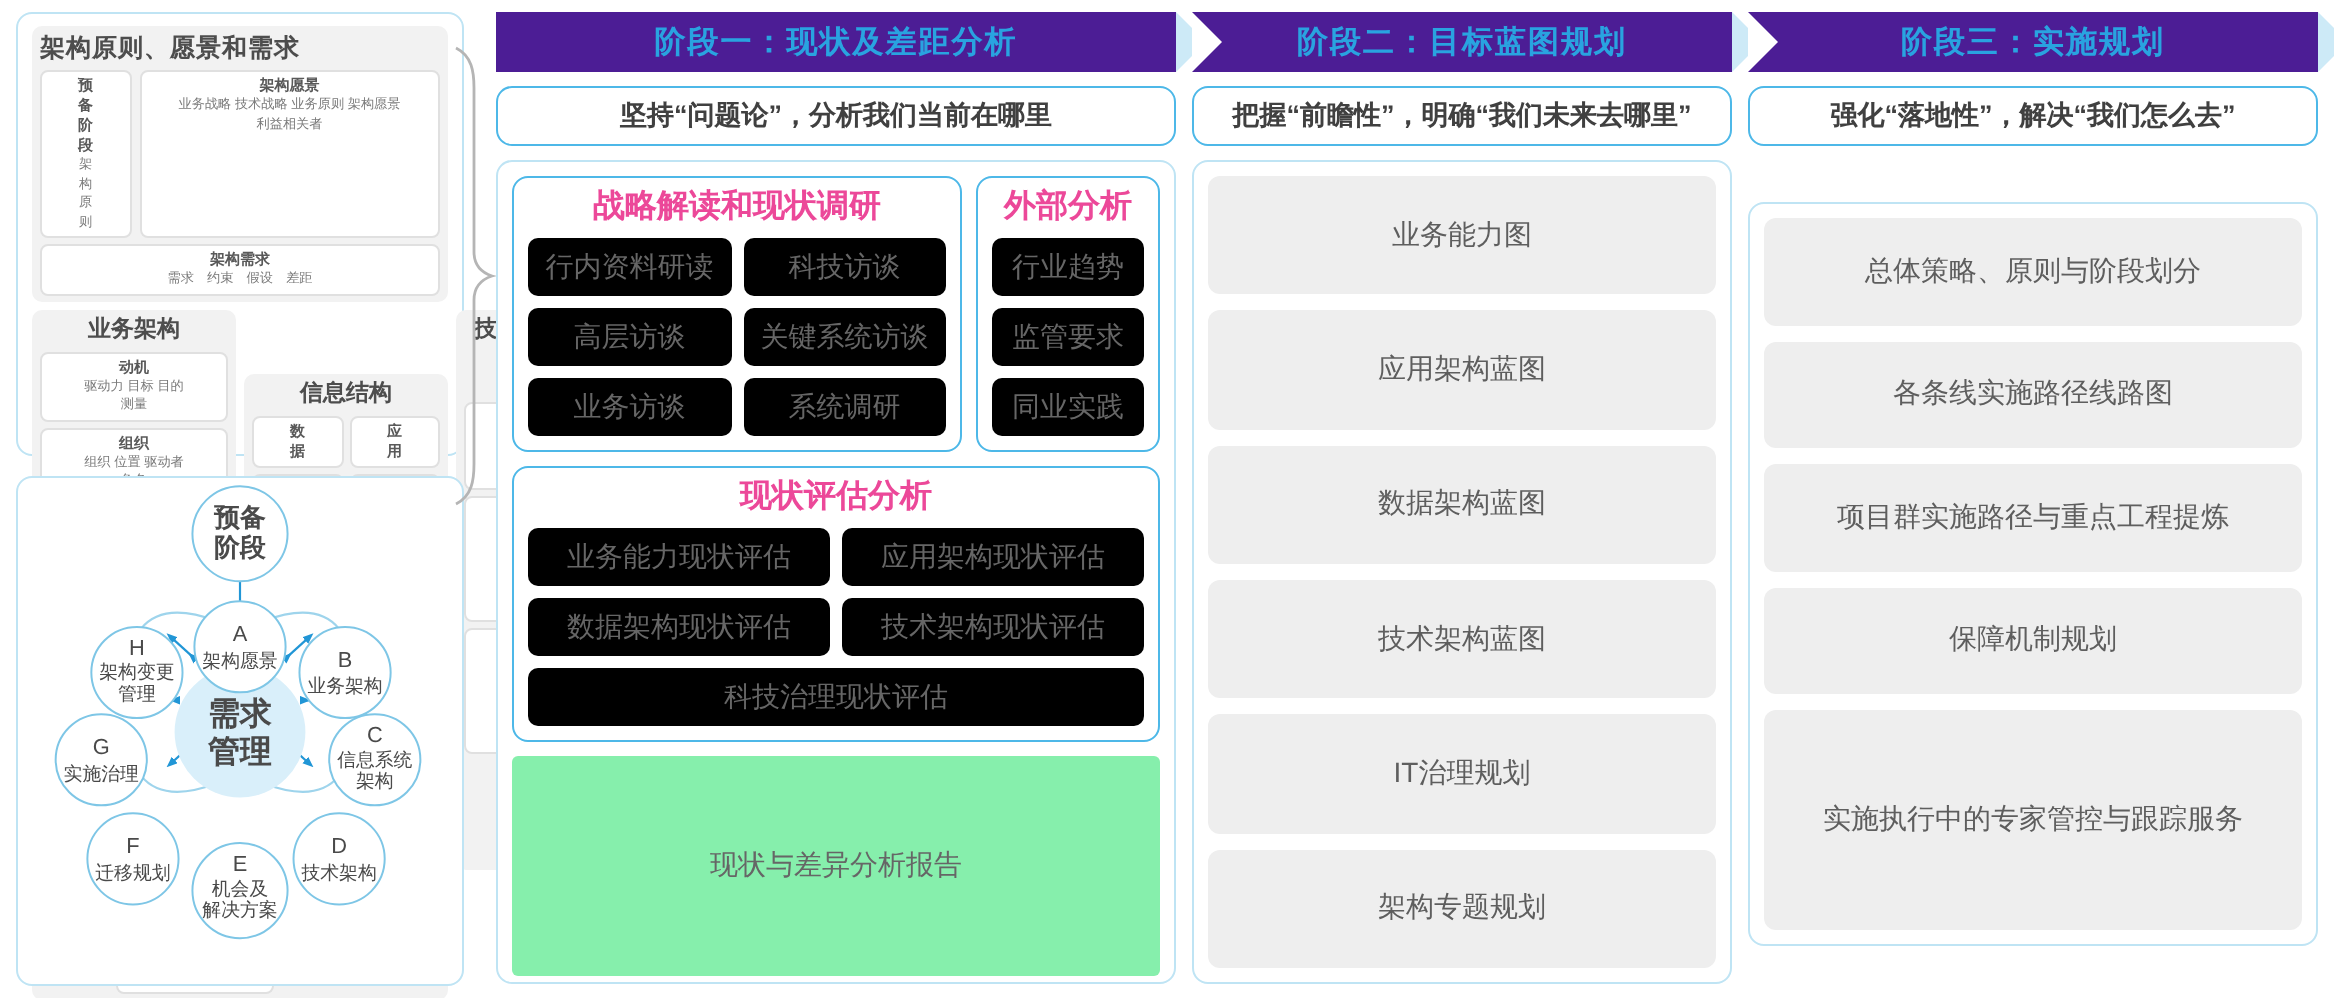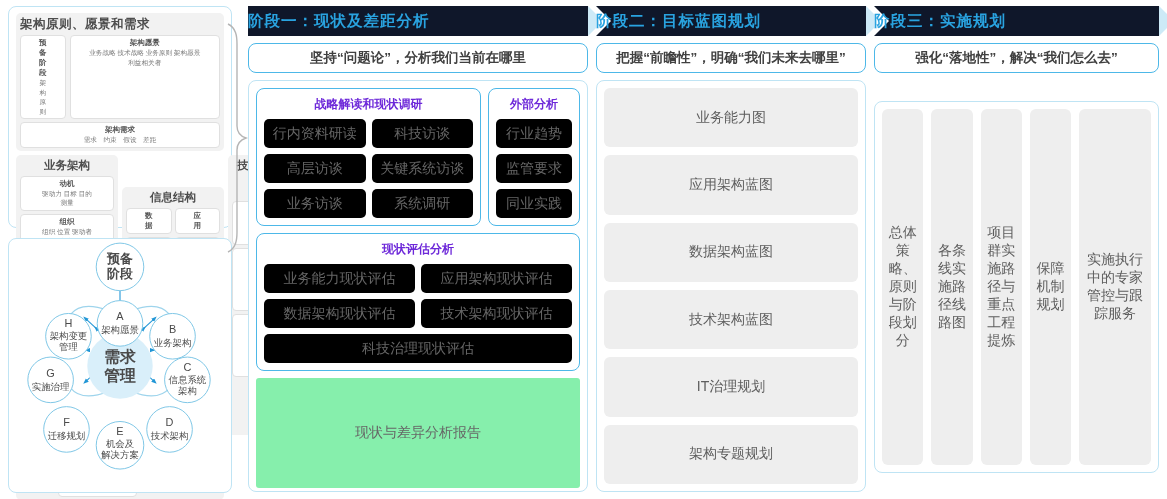--- a/index.html
+++ b/index.html
@@ -60,22 +60,22 @@
   
   .bracket{position:absolute;left:226px;top:22px;width:22px;height:232px;}
 
   
   .phase{position:absolute;top:6px;}
   .p1{left:248px;width:340px;}
   .p2{left:596px;width:270px;}
   .p3{left:874px;width:285px;}
 
   .chev{
-    position:relative;height:30px;background:#0f172a;
-    display:flex;align-items:center;justify-content:flex-start;font-family:Liberation Serif, serif;
+    position:relative;height:30px;background:#4c1d95;
+    display:flex;align-items:center;justify-content:center;font-family:Liberation Serif, serif;
   }
   .chev:after{
     content:"";position:absolute;right:-15px;top:0;
     width:0;height:0;border-top:15px solid transparent;
     border-bottom:15px solid transparent;border-left:15px solid #cdeaf7;
   }
   .chev.first:before{
     content:"";position:absolute;left:0;top:0;
     width:0;height:0;border-top:15px solid transparent;
     border-bottom:15px solid transparent;border-left:0;
@@ -96,28 +96,28 @@
     justify-content:center;box-sizing:border-box;
   }
   .slogan span{font-size:13.5px;font-weight:bold;color:#404040;white-space:nowrap;}
 
   .body-card{
     margin-top:7px;border:1px solid #bfe4f4;border-radius:8px;
     background:#fff;box-sizing:border-box;padding:7px;
   }
   .p1 .body-card{height:412px;}
   .p2 .body-card{height:412px;display:flex;flex-direction:column;gap:8px;}
-  .p3 .body-card{height:372px;display:flex;flex-direction:row;gap:8px;margin-top:28px;}
+  .p3 .body-card{height:372px;display:flex;flex-direction:column;gap:8px;margin-top:28px;}
 
   .sub-card{
     border:1px solid #4db8e8;border-radius:8px;background:#fff;
     box-sizing:border-box;padding:6px 7px 7px;
   }
   .sub-title{
-    text-align:center;font-weight:bold;font-size:12px;color:#6d28d9;
+    text-align:center;font-weight:bold;font-size:16px;color:#ec4899;
     margin-bottom:6px;line-height:18px;
   }
   .chip{
     background:#000000;border-radius:5px;color:#666;
     font-size:14px;display:flex;align-items:center;justify-content:center;
     text-align:right;box-sizing:border-box;
   }
   .chip.h30{height:29px;}
   .grid2{display:grid;grid-template-columns:1fr 1fr;gap:6px;}
   .grid1{display:grid;grid-template-columns:1fr;gap:6px;margin-top:6px;}

